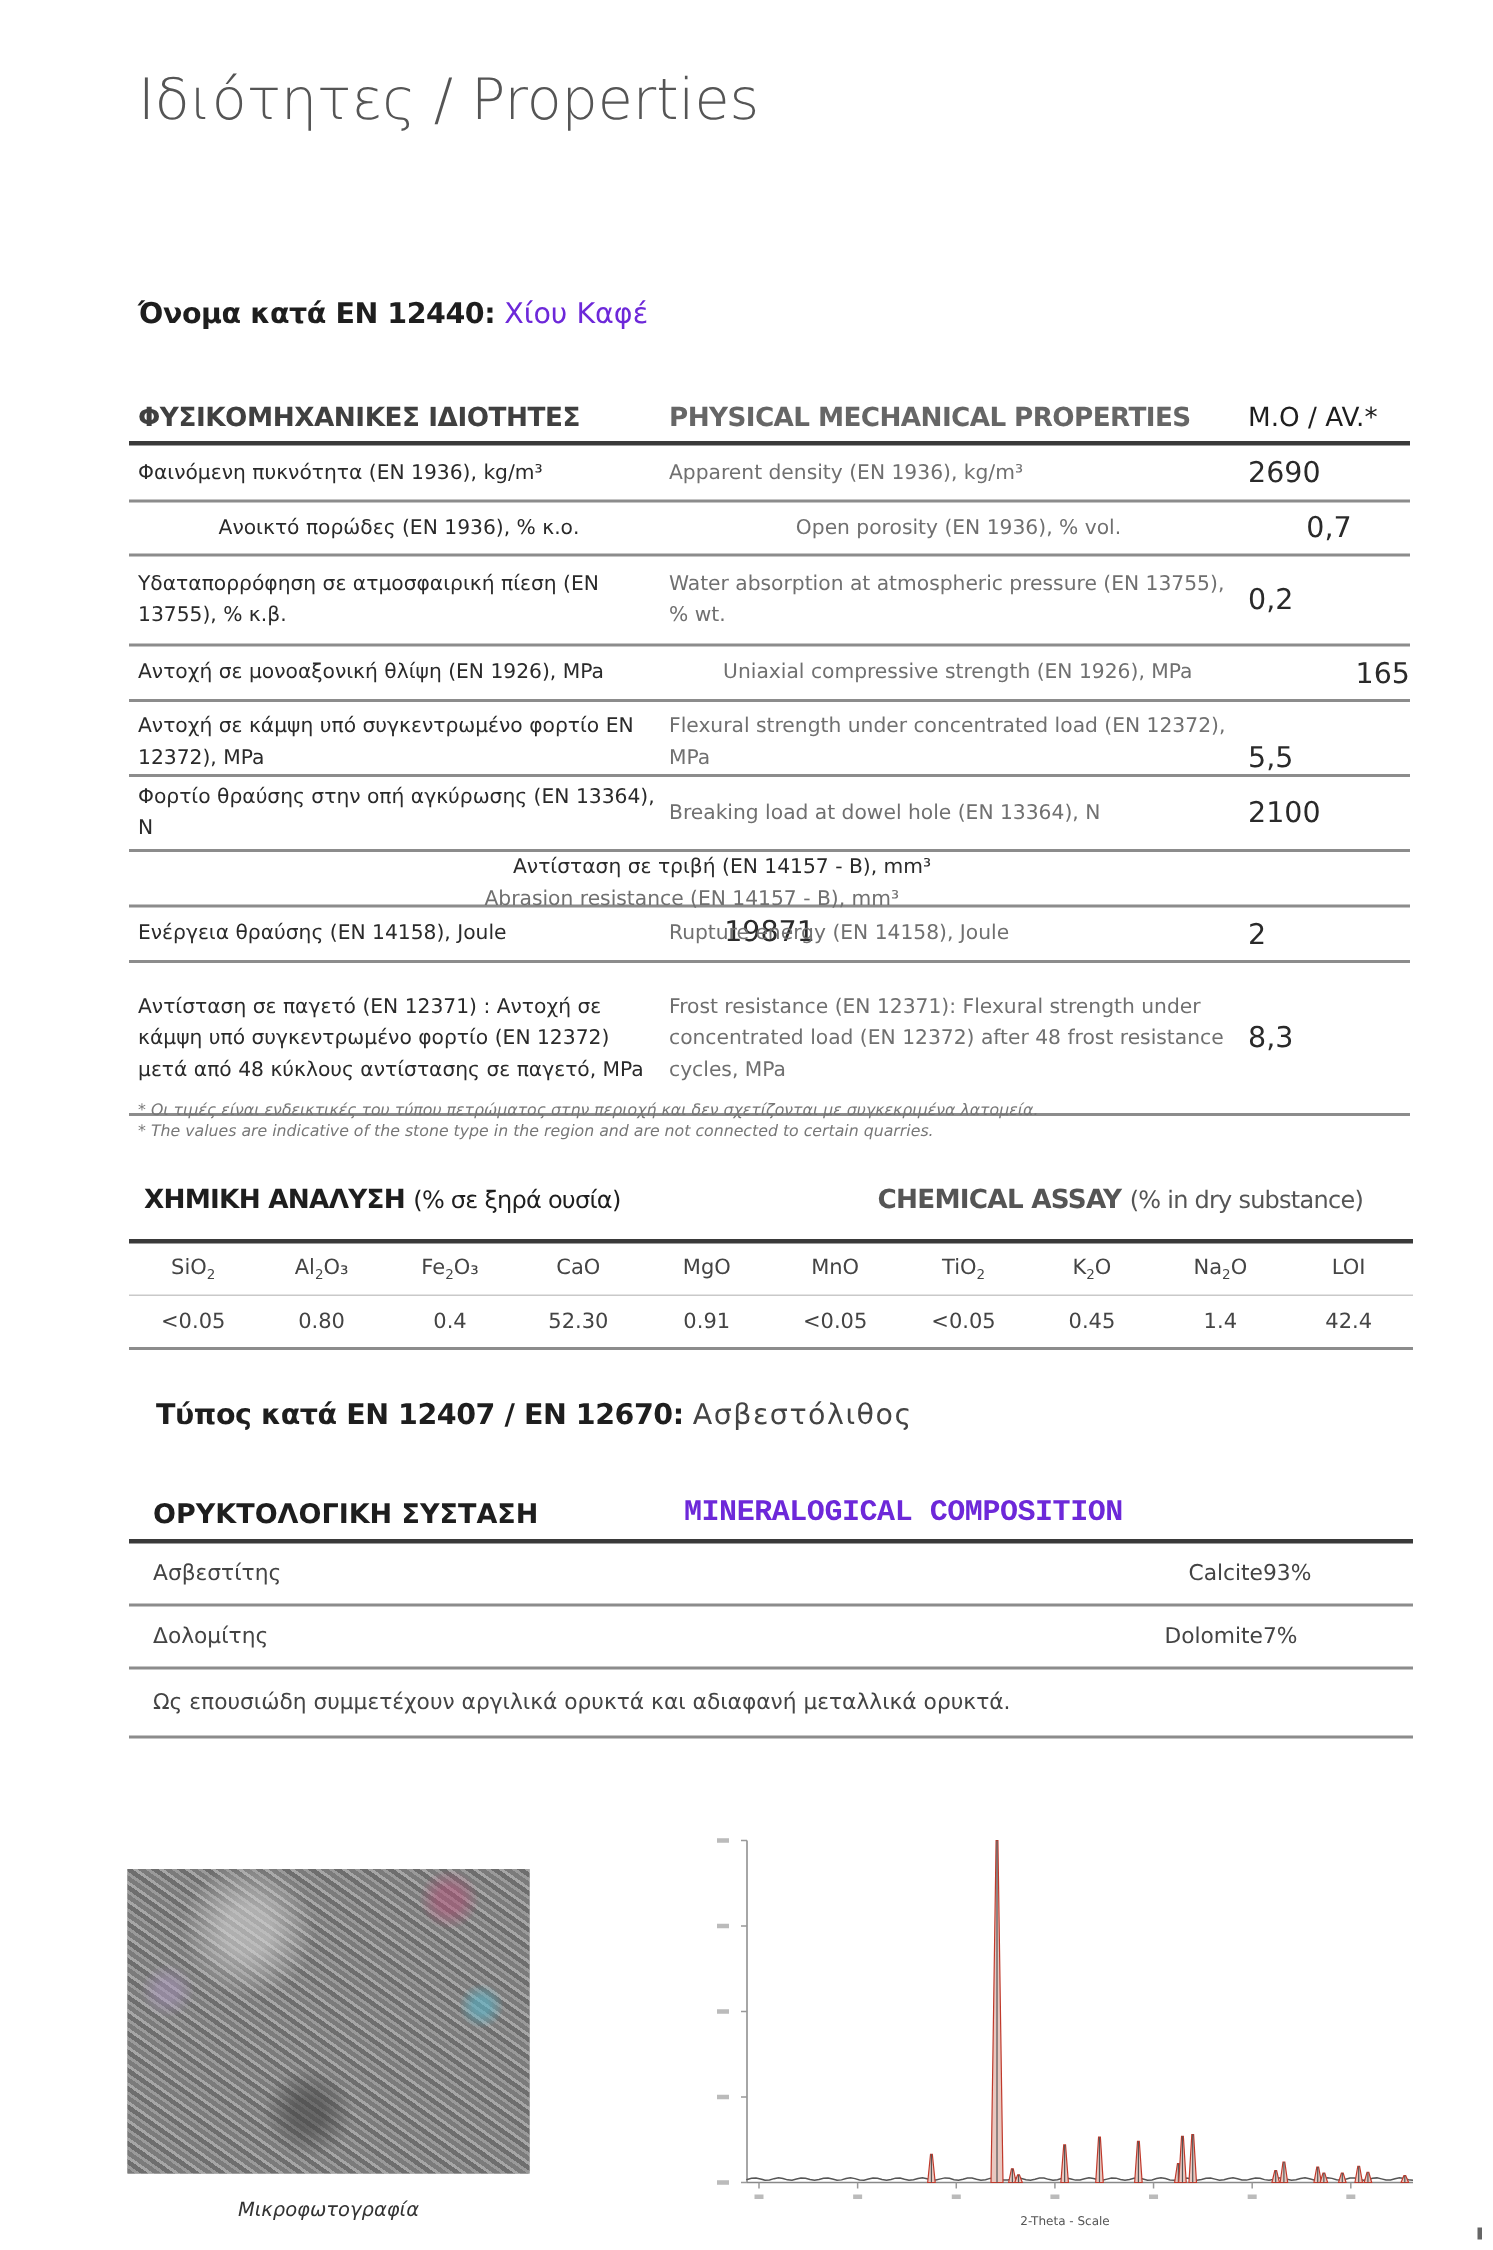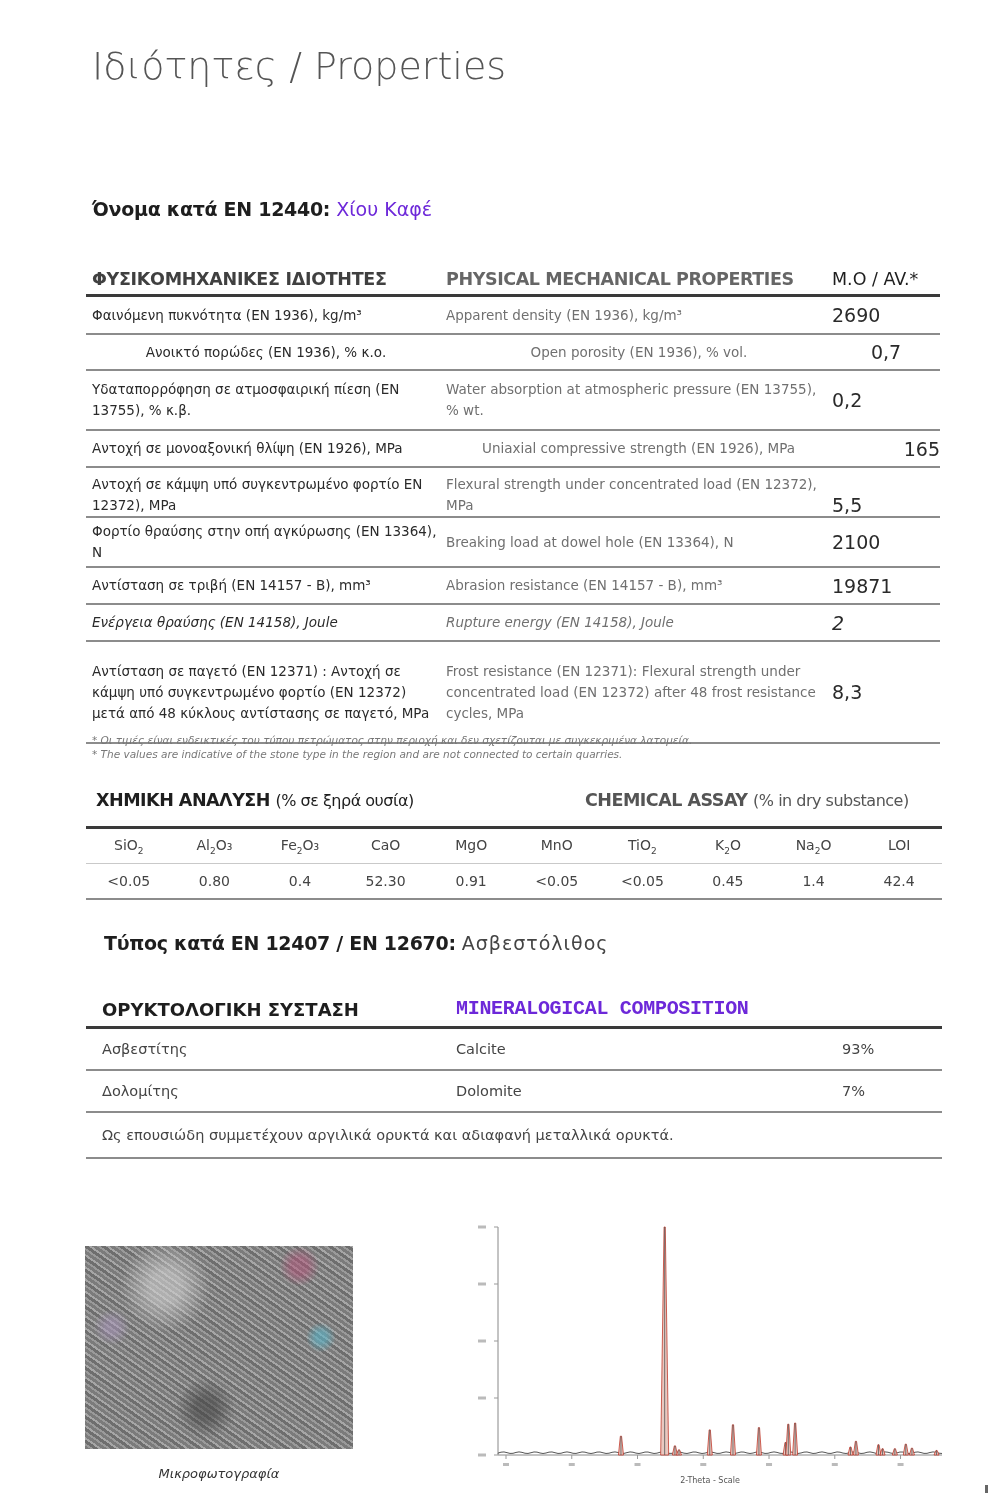--- a/index.html
+++ b/index.html
@@ -38,21 +38,21 @@
   .type-line b { font-weight: bold; letter-spacing: -0.3px; }
   .type-line .v { font-weight: normal; color: #444; letter-spacing: 1px; }
 
   
   .min { left: 86px; top: 990px; width: 856px; }
   .min .hdr { display: flex; height: 36px; align-items: flex-end; border-bottom: 3px solid #3a3a3a; }
   .min .hdr .c1 { width: 340px; padding-left: 16px; font-size: 18px; font-weight: bold; color: #1e1e1e; padding-bottom: 6px; }
   .min .hdr .c2 { flex: 1; padding-left: 14px; font-size: 20px; font-weight: bold; color: #6d28d9; padding-bottom: 6px; letter-spacing: -0.3px; font-family: Liberation Mono, monospace; }
   .min .row { display: flex; height: 40px; align-items: center; border-bottom: 2px solid #8c8c8c; }
   .min .row .c1 { width: 340px; padding-left: 16px; font-size: 14.5px; color: #444; }
-  .min .row .c2 { width: 386px; padding-left: 14px; font-size: 14.5px; color: #444; }
+  .min .row .c2 { width: 386px; padding-left: 14px; font-size: 14.5px; color: #444; text-align: right; }
   .min .row .c3 { flex: 1; font-size: 14.5px; color: #444; }
   .min .note { height: 44px; display: flex; align-items: center; padding-left: 16px; font-size: 14.5px; color: #444; border-bottom: 2px solid #8c8c8c; }
 
   
   .photo { left: 85px; top: 1246px; width: 268px; height: 203px; overflow: hidden;
            background:
              radial-gradient(circle at 80% 10%, rgba(180,80,120,0.5) 0 8px, transparent 20px),
              radial-gradient(circle at 88% 45%, rgba(90,180,200,0.6) 0 5px, transparent 15px),
              radial-gradient(circle at 10% 40%, rgba(170,150,190,0.5) 0 6px, transparent 18px),
              radial-gradient(circle at 45% 80%, rgba(70,70,70,0.6) 0 10px, transparent 30px),
@@ -105,26 +105,26 @@
       <div class="row" style="height: 48px; align-items: flex-end;">
         <div class="c1">Αντοχή σε κάμψη υπό συγκεντρωμένο φορτίο EN 12372), MPa</div>
         <div class="c2">Flexural strength under concentrated load (EN 12372), MPa</div>
         <div class="c3">5,5</div>
       </div>
       <div class="row" style="height: 48px;">
         <div class="c1">Φορτίο θραύσης στην οπή αγκύρωσης (EN 13364), N</div>
         <div class="c2">Breaking load at dowel hole (EN 13364), N</div>
         <div class="c3">2100</div>
       </div>
-      <div class="row" style="height: 35px;">
+      <div class="row" style="height: 35px; flex-direction: column;">
         <div class="c1">Αντίσταση σε τριβή (EN 14157 - B), mm³</div>
         <div class="c2">Abrasion resistance (EN 14157 - B), mm³</div>
         <div class="c3">19871</div>
       </div>
-      <div class="row" style="height: 35px; font-style: italic;">
+      <div class="row" style="height: 35px;">
         <div class="c1">Ενέργεια θραύσης (EN 14158), Joule</div>
         <div class="c2">Rupture energy (EN 14158), Joule</div>
         <div class="c3">2</div>
       </div>
       <div class="row" style="height: 100px;">
         <div class="c1">Αντίσταση σε παγετό (EN 12371) : Αντοχή σε κάμψη υπό συγκεντρωμένο φορτίο (EN 12372) μετά από 48 κύκλους αντίστασης σε παγετό, MPa</div>
         <div class="c2">Frost resistance (EN 12371): Flexural strength under concentrated load (EN 12372) after 48 frost resistance cycles, MPa</div>
         <div class="c3">8,3</div>
       </div>
     </div>

